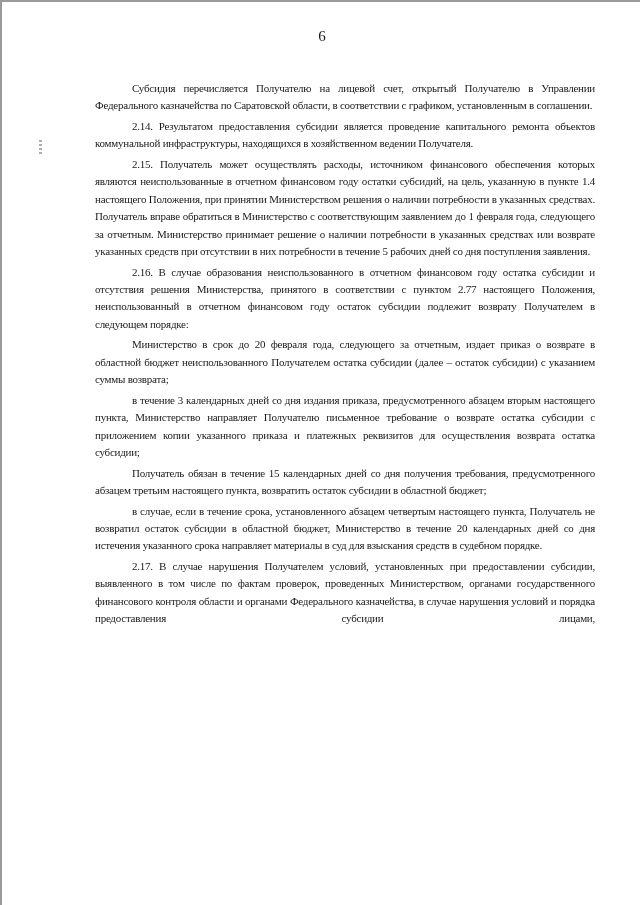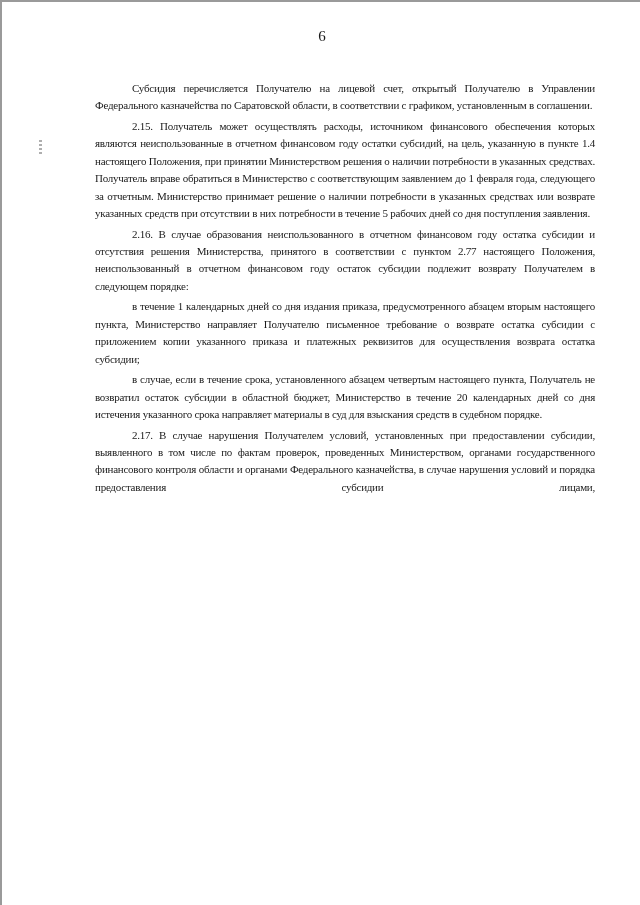--- a/index.html
+++ b/index.html
@@ -34,19 +34,22 @@
 </style>
 </head>
 <body>
 
 <div class="page">
   <div class="page-number">6</div>
   <div class="margin-mark"></div>
 
   <div class="body-text">
     <p>Субсидия перечисляется Получателю на лицевой счет, открытый Получателю в Управлении Федерального казначейства по Саратовской области, в соответствии с графиком, установленным в соглашении.</p>
+    <p>2.14. Результатом предоставления субсидии является проведение капитального ремонта объектов коммунальной инфраструктуры, находящихся в хозяйственном ведении Получателя.</p>
     <p>2.15. Получатель может осуществлять расходы, источником финансового обеспечения которых являются неиспользованные в отчетном финансовом году остатки субсидий, на цель, указанную в пункте 1.4 настоящего Положения, при принятии Министерством решения о наличии потребности в указанных средствах. Получатель вправе обратиться в Министерство с соответствующим заявлением до 1 февраля года, следующего за отчетным. Министерство принимает решение о наличии потребности в указанных средствах или возврате указанных средств при отсутствии в них потребности в течение 5 рабочих дней со дня поступления заявления.</p>
     <p>2.16. В случае образования неиспользованного в отчетном финансовом году остатка субсидии и отсутствия решения Министерства, принятого в соответствии с пунктом 2.77 настоящего Положения, неиспользованный в отчетном финансовом году остаток субсидии подлежит возврату Получателем в следующем порядке:</p>
-    <p>в течение 1 календарных дней со дня издания приказа, предусмотренного абзацем вторым настоящего пункта, Министерство направляет Получателю письменное требование о возврате остатка субсидии с приложением копии указанного приказа и платежных реквизитов для осуществления возврата остатка субсидии;</p>
+    <p>Министерство в срок до 20 февраля года, следующего за отчетным, издает приказ о возврате в областной бюджет неиспользованного Получателем остатка субсидии (далее – остаток субсидии) с указанием суммы возврата;</p>
+    <p>в течение 3 календарных дней со дня издания приказа, предусмотренного абзацем вторым настоящего пункта, Министерство направляет Получателю письменное требование о возврате остатка субсидии с приложением копии указанного приказа и платежных реквизитов для осуществления возврата остатка субсидии;</p>
+    <p>Получатель обязан в течение 15 календарных дней со дня получения требования, предусмотренного абзацем третьим настоящего пункта, возвратить остаток субсидии в областной бюджет;</p>
     <p>в случае, если в течение срока, установленного абзацем четвертым настоящего пункта, Получатель не возвратил остаток субсидии в областной бюджет, Министерство в течение 20 календарных дней со дня истечения указанного срока направляет материалы в суд для взыскания средств в судебном порядке.</p>
     <p style="text-align-last: justify;">2.17. В случае нарушения Получателем условий, установленных при предоставлении субсидии, выявленного в том числе по фактам проверок, проведенных Министерством, органами государственного финансового контроля области и органами Федерального казначейства, в случае нарушения условий и порядка предоставления субсидии лицами,</p>
   </div>
 </div>
 
 </body></html>

